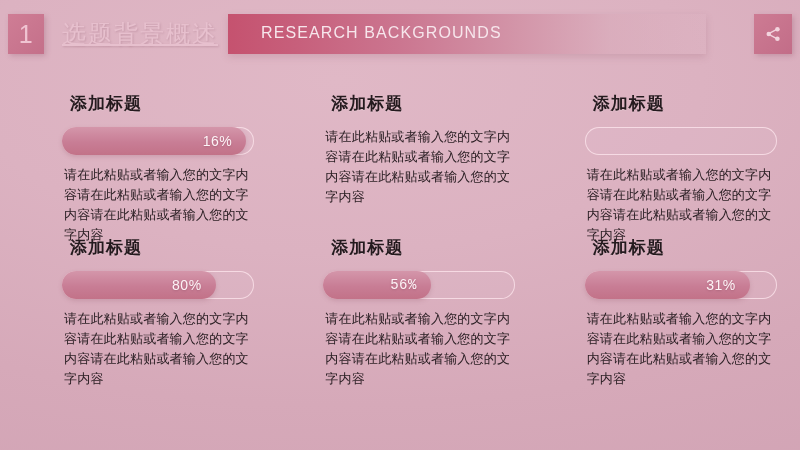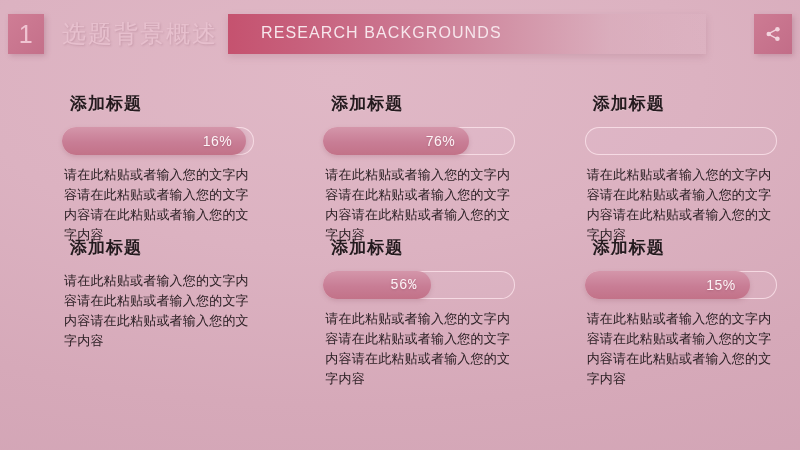--- a/index.html
+++ b/index.html
@@ -49,20 +49,21 @@
   }
   .cn-title {
     position: absolute;
     left: 62px;
     top: 18px;
     font-size: 24px;
     letter-spacing: 2px;
     color: #e7c0ce;
     text-shadow: 1px 1px 2px rgba(150, 95, 115, 0.30);
     white-space: nowrap;
+    text-decoration: underline;
   }
   .banner {
     position: absolute;
     left: 228px;
     top: 14px;
     width: 478px;
     height: 40px;
     background: linear-gradient(to right, #c5526f 0%, #c75f7b 14%, #cb7690 36%, #d292a6 58%, rgba(216,168,184,0.55) 80%, rgba(216,170,186,0) 100%);
     box-shadow: 0 3px 7px rgba(150, 90, 110, 0.22);
   }
@@ -200,58 +201,58 @@
         <div class="bar-track"></div>
         <div class="bar-fill" style="width: 96%;">
           <span class="bar-value">16%</span>
         </div>
       </div>
       <p class="cell-body">请在此粘贴或者输入您的文字内容请在此粘贴或者输入您的文字内容请在此粘贴或者输入您的文字内容</p>
     </div>
 
     <div class="cell">
       <div class="cell-title">添加标题</div>
-      <div class="bar-wrap">
-        <div class="bar-track"></div>
-        <div class="bar-fill" style="width: 76%;">
-          <span class="bar-value">76%</span>
-        </div>
-      </div>
-      <p class="cell-body">请在此粘贴或者输入您的文字内容请在此粘贴或者输入您的文字内容请在此粘贴或者输入您的文字内容</p>
-    </div>
-
-    <div class="cell">
-      <div class="cell-title">添加标题</div>
-      <div class="bar-wrap">
-        <div class="bar-track"></div>
-      </div>
-      <p class="cell-body">请在此粘贴或者输入您的文字内容请在此粘贴或者输入您的文字内容请在此粘贴或者输入您的文字内容</p>
-    </div>
-
-    <div class="cell">
-      <div class="cell-title">添加标题</div>
+      <p class="cell-body">请在此粘贴或者输入您的文字内容请在此粘贴或者输入您的文字内容请在此粘贴或者输入您的文字内容</p>
+    </div>
+
+    <div class="cell">
+      <div class="cell-title">添加标题</div>
+      <div class="bar-wrap">
+        <div class="bar-track"></div>
+      </div>
+      <p class="cell-body">请在此粘贴或者输入您的文字内容请在此粘贴或者输入您的文字内容请在此粘贴或者输入您的文字内容</p>
+    </div>
+
+    <div class="cell">
+      <div class="cell-title">添加标题</div>
+      <div class="bar-wrap">
+        <div class="bar-track"></div>
+        <div class="bar-fill" style="width: 80%;">
+          <span class="bar-value">80%</span>
+        </div>
+      </div>
       <p class="cell-body">请在此粘贴或者输入您的文字内容请在此粘贴或者输入您的文字内容请在此粘贴或者输入您的文字内容</p>
     </div>
 
     <div class="cell">
       <div class="cell-title">添加标题</div>
       <div class="bar-wrap">
         <div class="bar-track"></div>
         <div class="bar-fill" style="width: 56%; font-family: Liberation Mono, monospace;">
           <span class="bar-value">56%</span>
         </div>
       </div>
       <p class="cell-body">请在此粘贴或者输入您的文字内容请在此粘贴或者输入您的文字内容请在此粘贴或者输入您的文字内容</p>
     </div>
 
     <div class="cell">
       <div class="cell-title">添加标题</div>
       <div class="bar-wrap">
         <div class="bar-track"></div>
         <div class="bar-fill" style="width: 86%;">
-          <span class="bar-value">15%</span>
+          <span class="bar-value">31%</span>
         </div>
       </div>
       <p class="cell-body">请在此粘贴或者输入您的文字内容请在此粘贴或者输入您的文字内容请在此粘贴或者输入您的文字内容</p>
     </div>
 
   </div>
 </div>
 
 </body></html>

